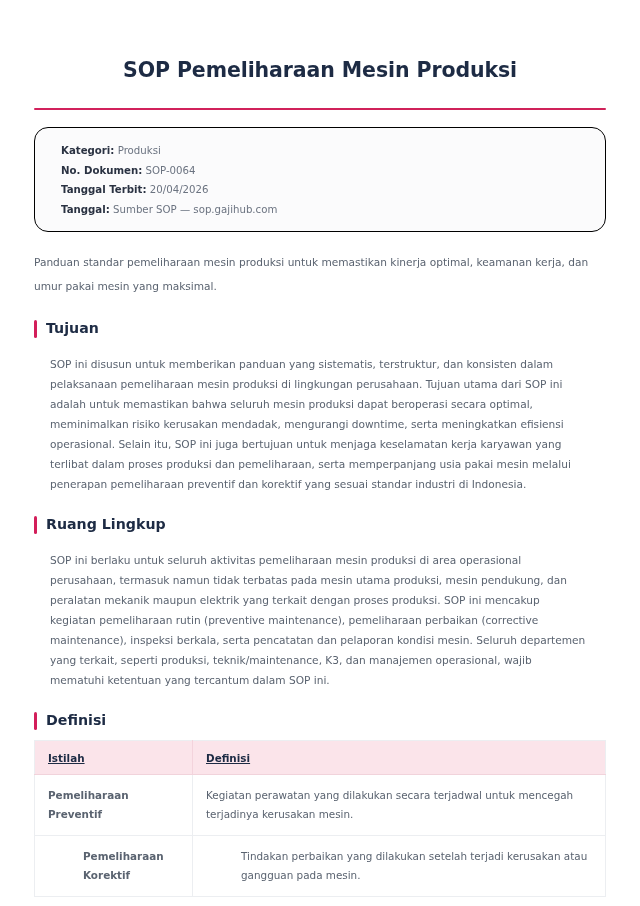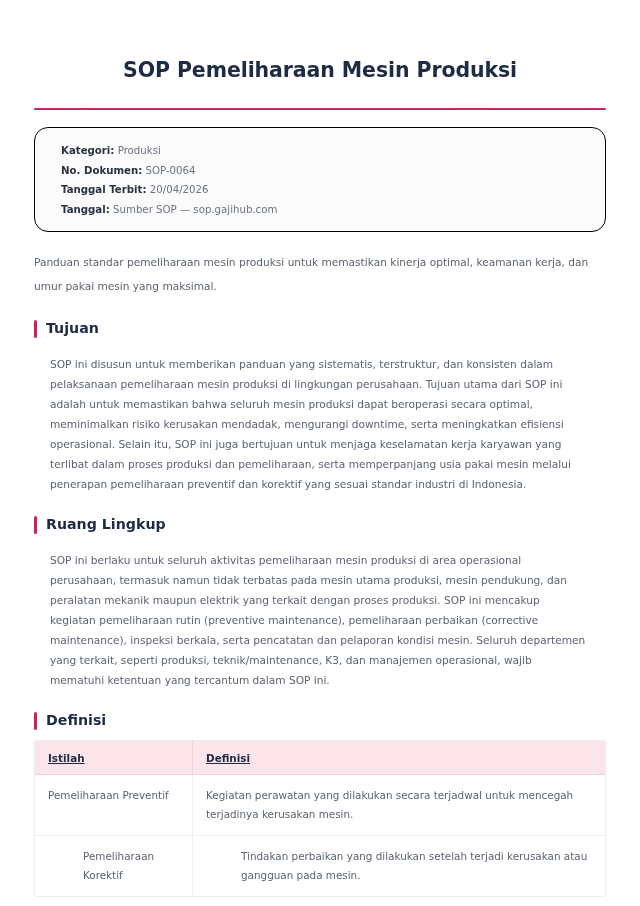--- a/index.html
+++ b/index.html
@@ -124,21 +124,21 @@
     line-height: 19px;
     color: #5a6370;
     vertical-align: top;
     padding: 11px 13px 11px 13px;
     border-right: 1px solid #eceef1;
     border-bottom: 1px solid #eceef1;
     background: #ffffff;
   }
   .def-table td:last-child { border-right: none; }
   .def-table tr:last-child td { border-bottom: none; padding-left: 48px; }
-  .col-term { width: 131px; }
+  .col-term { width: 131px; font-weight: bold; }
 </style>
 </head>
 <body>
 
 <div class="page">
 
   <h1 class="doc-title">SOP Pemeliharaan Mesin Produksi</h1>
   <div class="title-rule"></div>
 
   <div class="meta-box">

